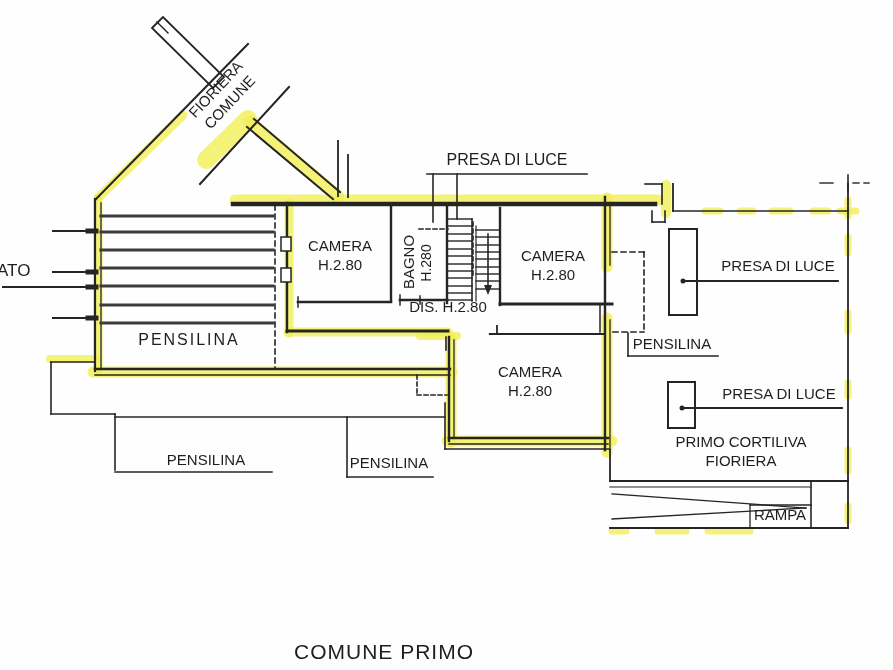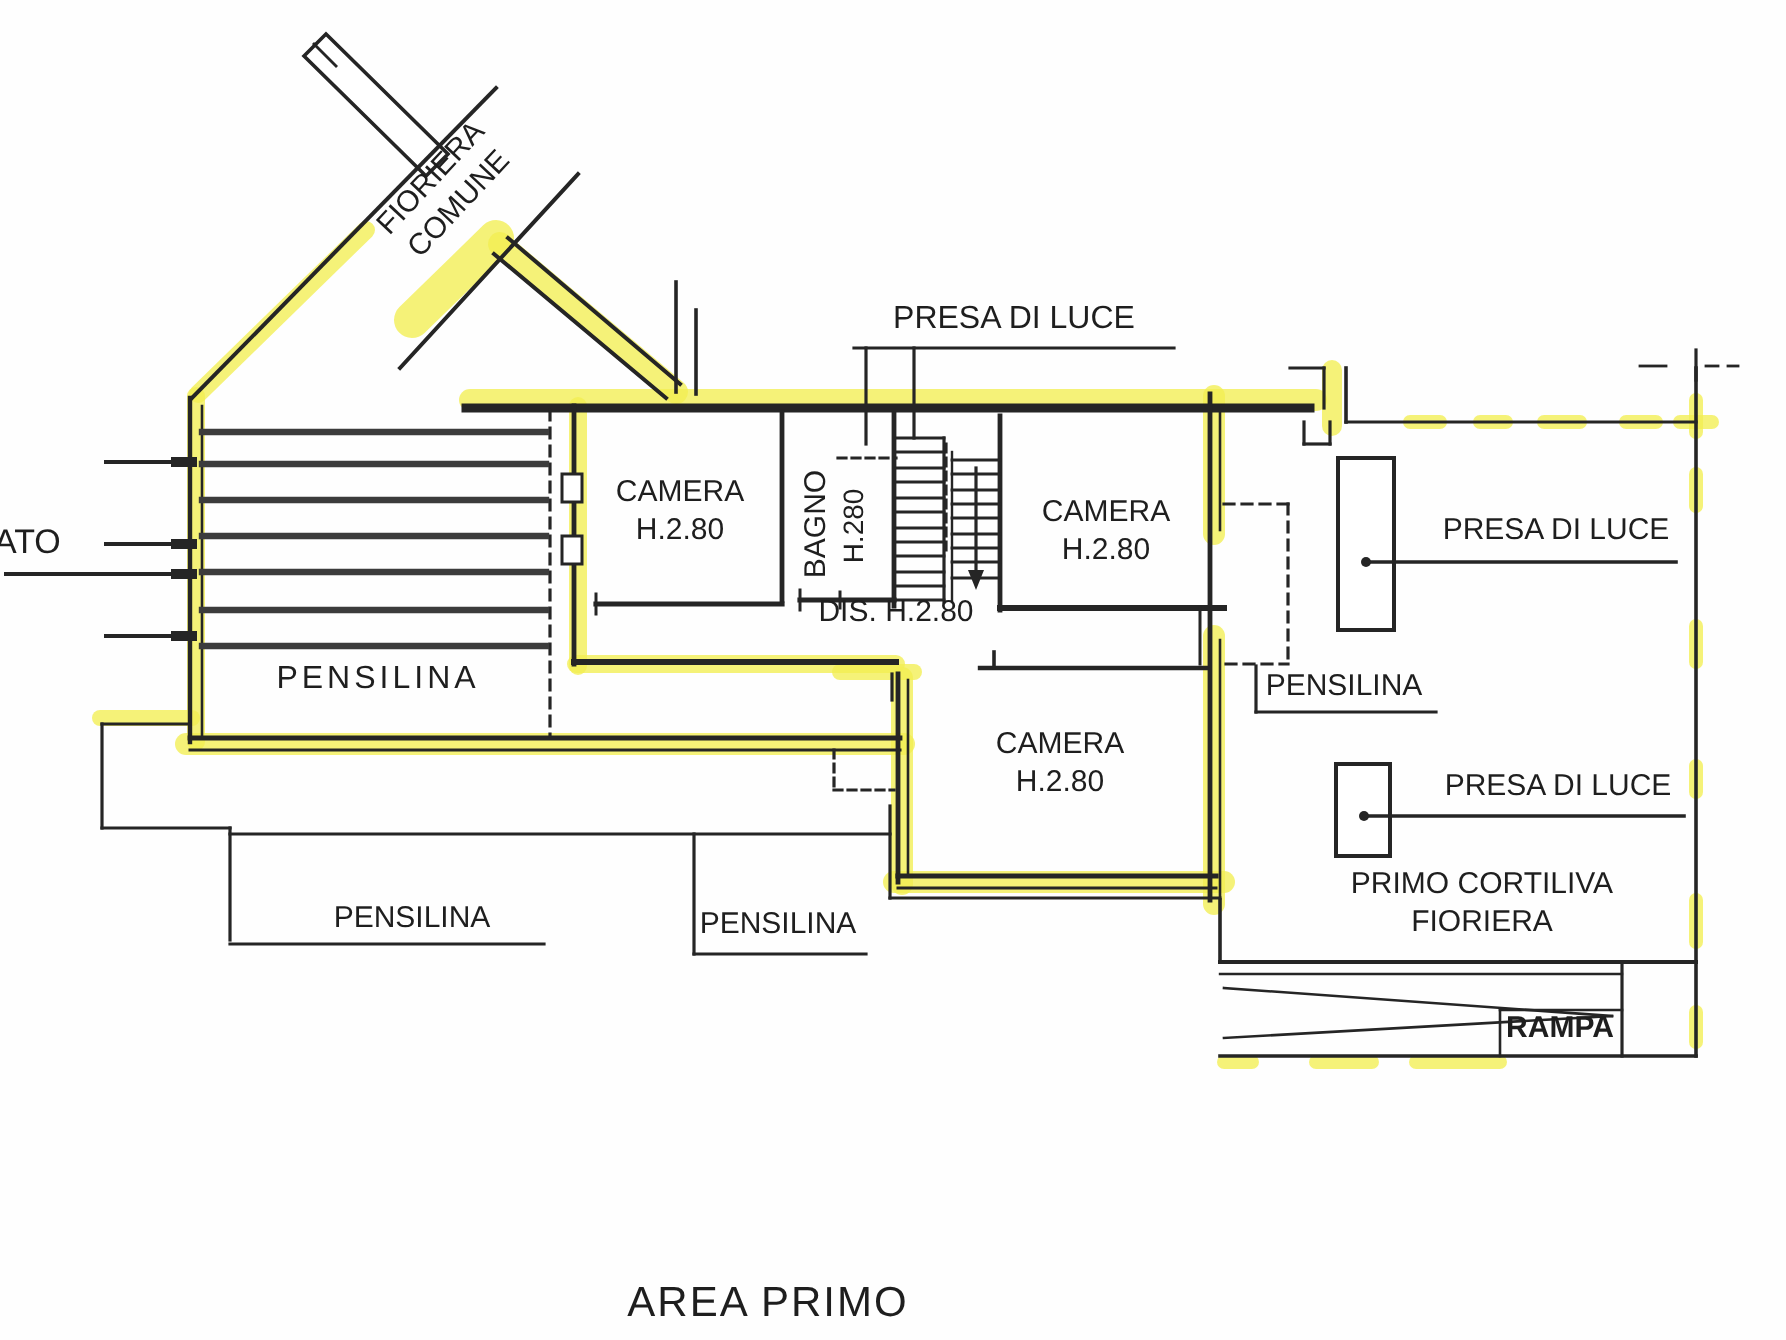--- a/index.html
+++ b/index.html
@@ -280,17 +280,17 @@
   <div class="lbl f15" style="left:779px;top:394px;">PRESA DI LUCE</div>
 
   <div class="lbl f15" style="left:206px;top:460px;">PENSILINA</div>
 
   <div class="lbl f15" style="left:389px;top:463px;">PENSILINA</div>
 
   <div class="lbl f15" style="left:672px;top:344px;">PENSILINA</div>
 
   <div class="lbl f15" style="left:741px;top:452px;"><span>PRIMO CORTILIVA</span><br><span>FIORIERA</span></div>
 
-  <div class="lbl f15" style="left:780px;top:515px;font-weight:bold;">RAMPA</div>
-
-  <div class="lbl f21" style="left:384px;top:652px;">AREA PRIMO</div>
+  <div class="lbl f15" style="left:780px;top:515px;">RAMPA</div>
+
+  <div class="lbl f21" style="left:384px;top:652px;">COMUNE PRIMO</div>
 
 </div>
 
 </body></html>

